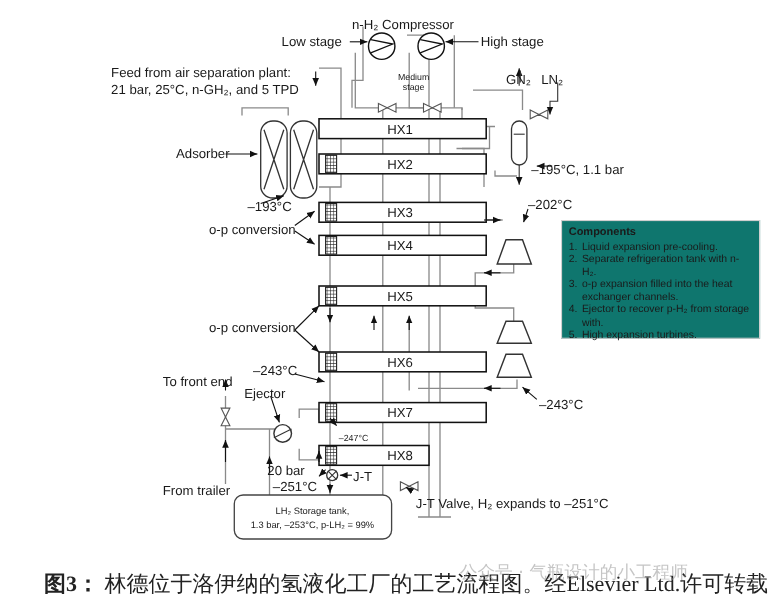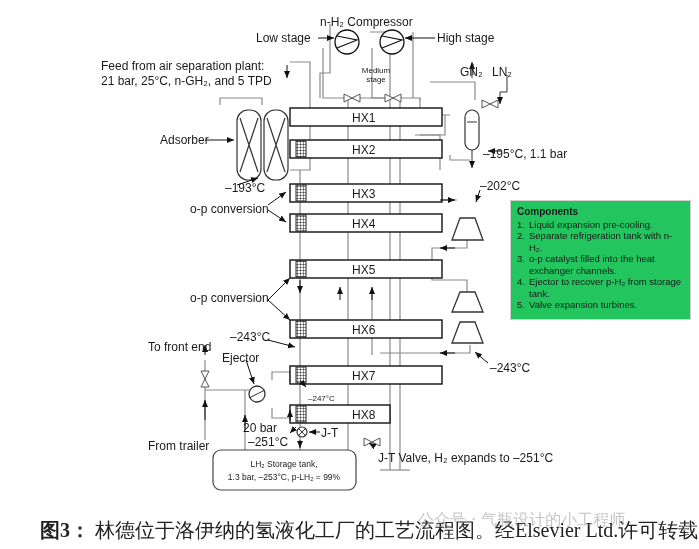--- a/index.html
+++ b/index.html
@@ -1,19 +1,19 @@
 <!DOCTYPE html>
 <html><head>
 <meta charset="utf-8">
 <style>
   html, body { margin: 0; padding: 0; background: #ffffff; }
   body { width: 699px; height: 549px; position: relative; overflow: hidden; font-family: "Liberation Sans", sans-serif; }
   svg { position: absolute; left: 0; top: 0; }
   .lbl { font-family: "Liberation Sans", sans-serif; fill: #1a1a1a; }
-  .comp-box { position: absolute; left: 510px; top: 200px; width: 181px; height: 120px; border: 1px solid #cfcfcf; background: #22c55e; box-sizing: border-box; padding: 5px 6px; font-size: 9.5px; line-height: 11.5px; color: #1a1a1a; }
+  .comp-box { position: absolute; left: 510px; top: 200px; width: 181px; height: 108px; border: 1px solid #cfcfcf; background: #0f766e; box-sizing: border-box; padding: 5px 6px; font-size: 9.5px; line-height: 11.5px; color: #1a1a1a; }
   .comp-title { font-weight: bold; font-size: 10px; margin-bottom: 1px; }
   .comp-item { display: flex; }
   .comp-num { width: 12px; flex: none; }
   .caption { position: absolute; left: 40px; top: 517px; font-family: Liberation Serif, serif; font-size: 20px; color: #222; white-space: nowrap; }
   .caption .fig { font-weight: bold; }
   .caption .ref { color: #1e6fbf; }
   .watermark { position: absolute; left: 418px; top: 510px; font-family: "DejaVu Sans", sans-serif; font-size: 16px; color: rgba(150,150,150,0.55); white-space: nowrap; }
 </style>
 </head>
 <body>
@@ -217,29 +217,29 @@
       <div class="comp-item">
         <span class="comp-num">1.</span>
         <span>Liquid expansion pre-cooling.</span>
       </div>
       <div class="comp-item">
         <span class="comp-num">2.</span>
         <span>Separate refrigeration tank with n-H₂.</span>
       </div>
       <div class="comp-item">
         <span class="comp-num">3.</span>
-        <span>o-p catalyst filled into the heat exchanger channels.</span>
+        <span>o-p expansion filled into the heat exchanger channels.</span>
       </div>
       <div class="comp-item">
         <span class="comp-num">4.</span>
-        <span>Ejector to recover p-H₂ from storage tank.</span>
+        <span>Ejector to recover p-H₂ from storage with.</span>
       </div>
       <div class="comp-item">
         <span class="comp-num">5.</span>
-        <span>Valve expansion turbines.</span>
+        <span>High expansion turbines.</span>
       </div>
     </div>
 </div>
 
 <div class="caption">
   <span class="fig">图3：</span>
   <span>林德位于洛伊纳的氢液化工厂的工艺流程图。经Elsevier Ltd.许可转载自[</span><a class="ref">16</a><span>]。</span>
 </div>
 <div class="watermark">公众号 · 气瓶设计的小工程师</div>
 

